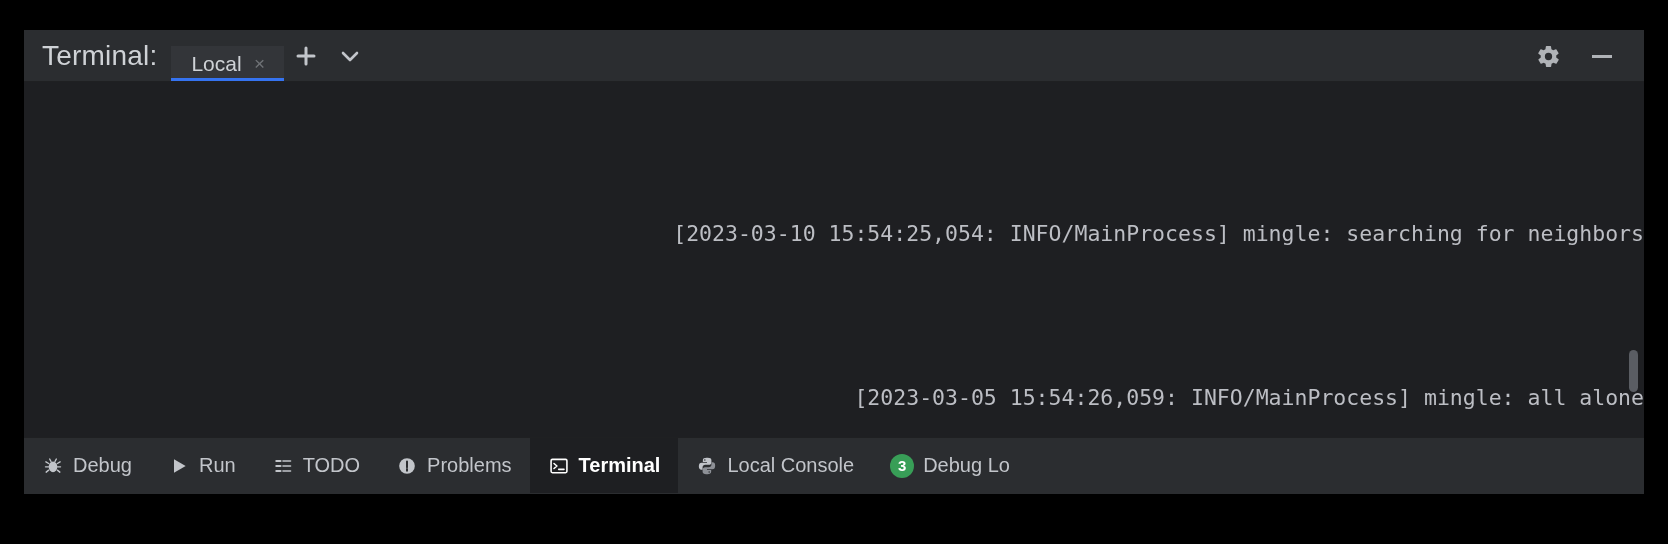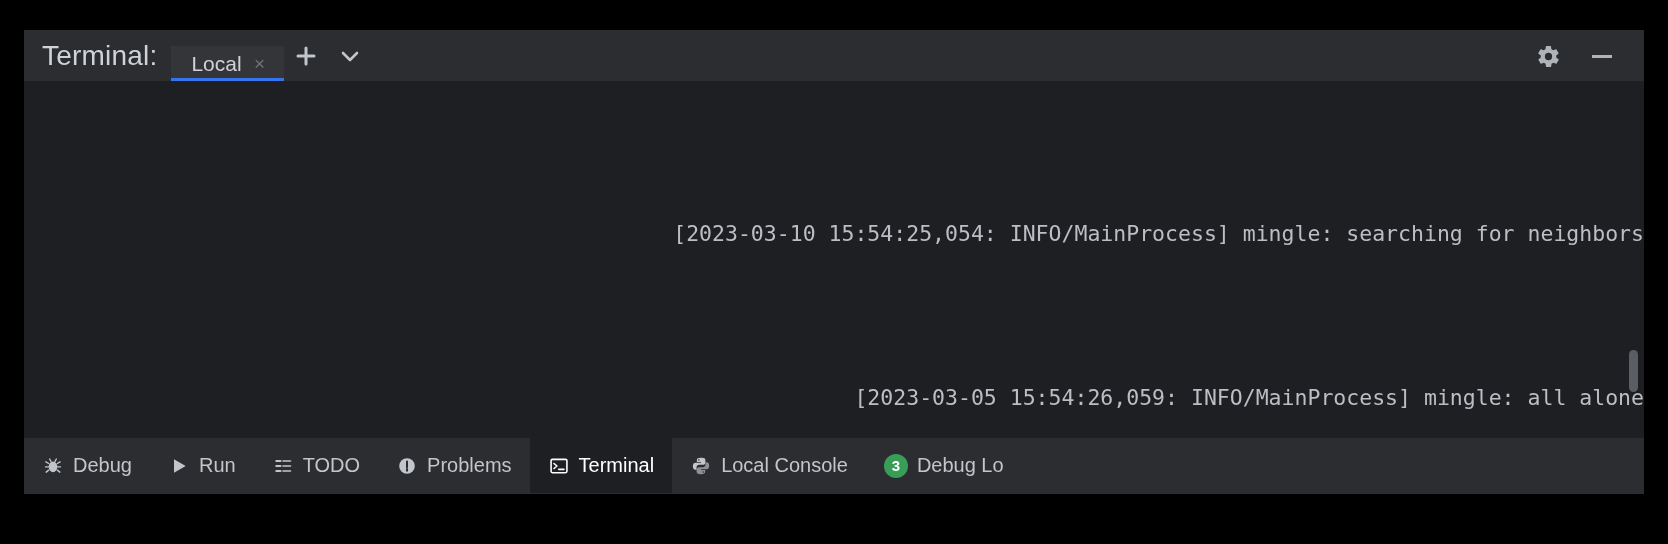--- a/index.html
+++ b/index.html
@@ -152,21 +152,21 @@
     gap: 9px;
     padding: 0 18px;
     color: #c2c5ca;
     font-size: 20px;
     white-space: nowrap;
     cursor: default;
   }
   .status-item.active {
     background: #1e1f22;
     color: #ffffff;
-    font-weight: 400;
+    font-weight: 700;
   }
   .st-ico {
     display: inline-flex;
     align-items: center;
     justify-content: center;
     width: 22px;
     height: 22px;
     flex: 0 0 auto;
   }
   .badge-count {

